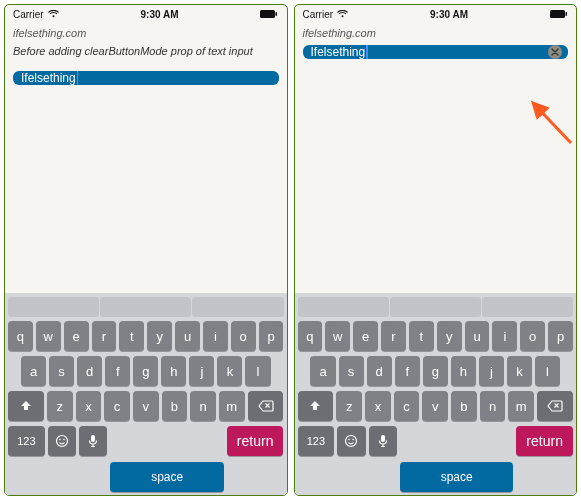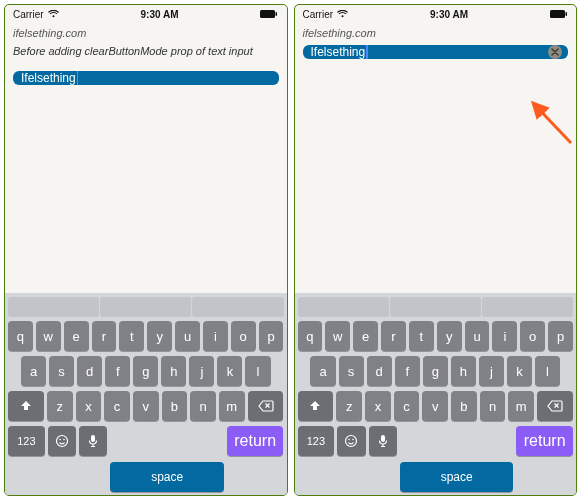--- a/index.html
+++ b/index.html
@@ -129,21 +129,21 @@
     justify-content:center;
     font-size:13px;
     flex:1;
     box-shadow:0 1px 0 rgba(0,0,0,0.3);
     min-width:0;
   }
   .row2 { padding:0 13px; }
   .key-wide { flex:1.4; background:#6d6e73; }
   .key-func { background:#6d6e73; font-size:11px; }
   .key-space { flex:4; background:#0369a1; font-size:12px;margin-top:36px; }
-  .key-return { flex:2; background:#8b5cf6; font-size:16px; }
+  .key-return { flex:2; background:#be185d; font-size:14px; }
   .bottom-row { margin-bottom:0; }
   .key svg { display:block; }
 </style>
 </head>
 <body>
 
 <div class="phone">
   <div class="status-bar">
     <div class="status-left">
       <span>Carrier</span>

